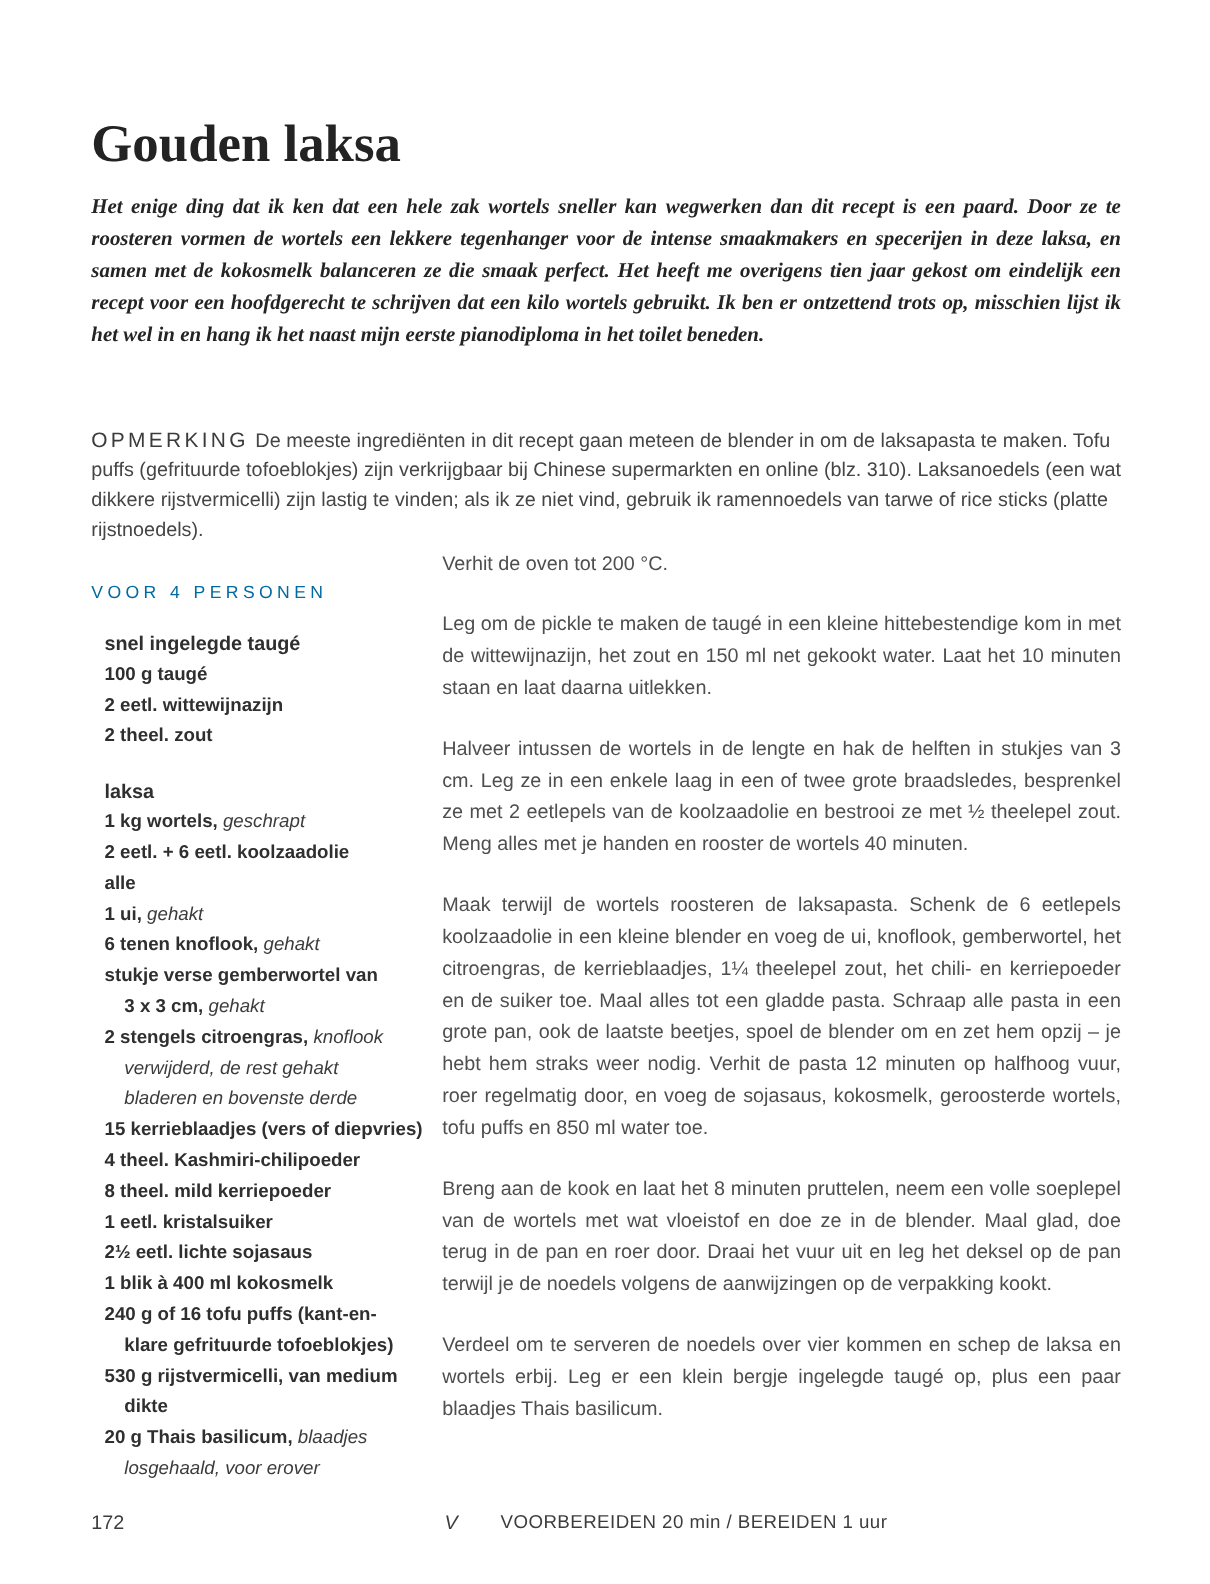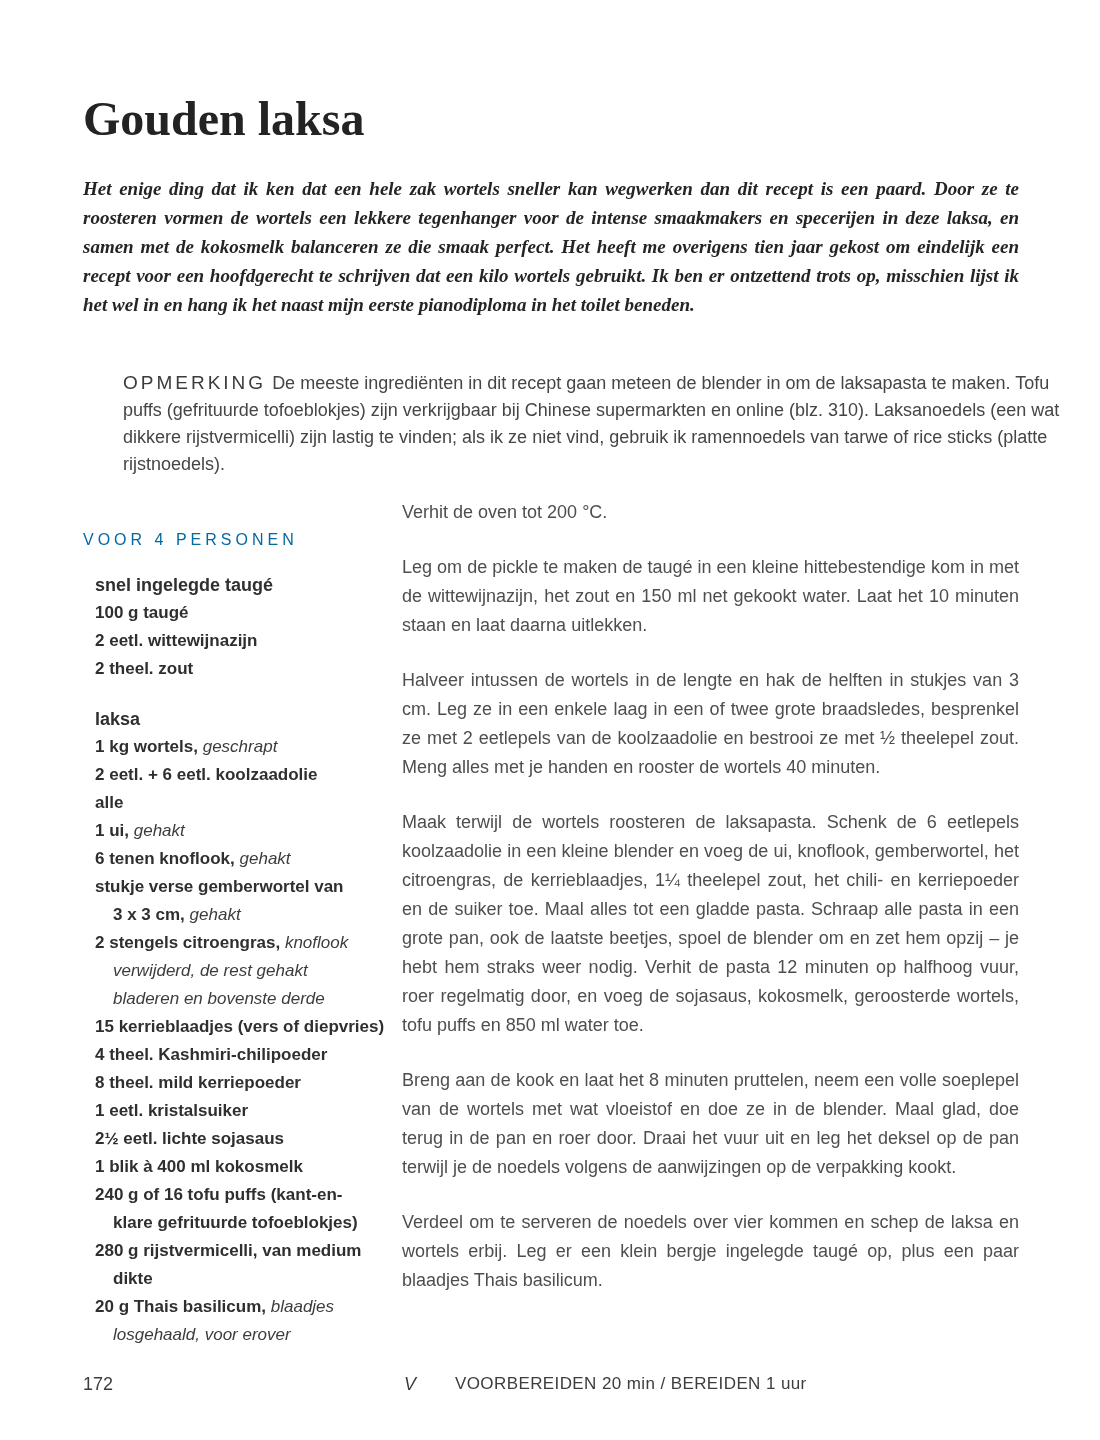--- a/index.html
+++ b/index.html
@@ -12,21 +12,21 @@
     width: 1100px;
     height: 1440px;
     background: #ffffff;
     overflow: hidden;
     font-family: "Liberation Sans", sans-serif;
   }
 
   
   .title {
     position: absolute;
-    top: 58px;
+    top: 70px;
     left: 83px;
     width: 940px;
     font-family: "Liberation Serif", serif;
     font-weight: 700;
     font-size: 48px;
     line-height: 58px;
     color: #232323;
     letter-spacing: 0px;
   }
 
@@ -41,28 +41,27 @@
     font-size: 19px;
     line-height: 29px;
     color: #242424;
     text-align: justify;
     font-style: italic;
   }
 
   
   .note {
     position: absolute;
-    top: 351px;
+    top: 369px;
     left: 83px;
     width: 944px;
     font-size: 18px;
     line-height: 27px;
     color: #454545;
     text-align: left;
-    margin-left: 40px;
   }
   .note-label {
     font-size: 19px;
     letter-spacing: 3px;
     color: #3b3b3b;
     margin-right: 6px;
   }
 
   
   .col-left {
@@ -180,21 +179,21 @@
           <div class="ing-line indent"><span class="i">verwijderd, de rest gehakt</span></div>
           <div class="ing-line indent"><span class="i">bladeren en bovenste derde</span></div>
           <div class="ing-line"><span class="b">15 kerrieblaadjes (vers of diepvries)</span></div>
           <div class="ing-line"><span class="b">4 theel. Kashmiri-chilipoeder</span></div>
           <div class="ing-line"><span class="b">8 theel. mild kerriepoeder</span></div>
           <div class="ing-line"><span class="b">1 eetl. kristalsuiker</span></div>
           <div class="ing-line"><span class="b">2½ eetl. lichte sojasaus</span></div>
           <div class="ing-line"><span class="b">1 blik à 400 ml kokosmelk</span></div>
           <div class="ing-line"><span class="b">240 g of 16 tofu puffs (kant-en-</span></div>
           <div class="ing-line indent"><span class="b">klare gefrituurde tofoeblokjes)</span></div>
-          <div class="ing-line"><span class="b">280 g rijstvermicelli, van medium</span></div>
+          <div class="ing-line"><span class="b">530 g rijstvermicelli, van medium</span></div>
           <div class="ing-line indent"><span class="b">dikte</span></div>
           <div class="ing-line"><span class="b">20 g Thais basilicum, </span><span class="i">blaadjes</span></div>
           <div class="ing-line indent"><span class="i">losgehaald, voor erover</span></div>
         </div>
       </div>
   </div>
 
   <div class="col-right">
     <div>
         <p class="method-par">Verhit de oven tot 200 °C.</p>

